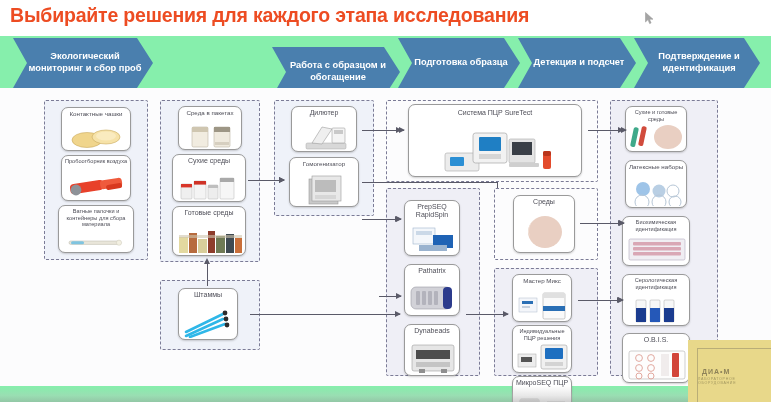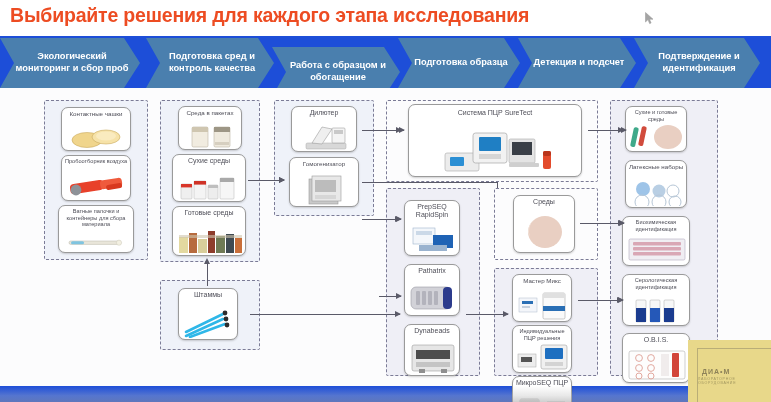--- a/index.html
+++ b/index.html
@@ -3,21 +3,21 @@
 <meta charset="utf-8">
 <style>
   html,body{margin:0;padding:0;}
   body{
     width:771px;height:402px;overflow:hidden;
     font-family:"Liberation Sans", sans-serif;
     background:#ffffff;
     position:relative;
   }
   
-  #slide{position:absolute;inset:0;background:#1d4ed8;}
+  #slide{position:absolute;inset:0;background:#86efac;}
   #title-bar{position:absolute;left:0;top:0;width:771px;height:36px;background:#ffffff;}
   #page-title{
     position:absolute;left:10px;top:4px;width:640px;
     font-size:19.5px;font-weight:bold;color:#ed4c22;
     letter-spacing:-0.2px;white-space:nowrap;
   }
   #cursor-icon{position:absolute;left:645px;top:12px;width:10px;height:13px;opacity:.55;}
   #brand-logo{
     position:absolute;right:0;top:0;width:115px;height:36px;background:#ef402a;
     color:#fff;text-align:center;
@@ -104,25 +104,22 @@
   <div id="title-bar">
     <div id="page-title">Выбирайте решения для каждого этапа исследования</div>
 
     <svg id="cursor-icon" viewBox="0 0 10 13">
       <path d="M0.5 0.5 L0.5 10 L3 7.6 L4.6 11.6 L6.1 11 L4.5 7.2 L8 7.2 Z" fill="#5b5b5b" stroke="#3a3a3a" stroke-width="0.5"></path>
     </svg>
 
   </div>
 
   <div id="chevron-band">
-    <div class="chevron first" style="left:0;width:140px;">
+    <div class="chevron first" style="left:13px;width:140px;">
         <span>Экологический мониторинг и сбор проб</span>
-      </div>
-    <div class="chevron" style="left:146px;width:128px;">
-        <span>Подготовка сред и контроль качества</span>
       </div>
     <div class="chevron" style="left:272px;width:128px;margin-top:9px;">
         <span>Работа с образцом и обогащение</span>
       </div>
     <div class="chevron" style="left:398px;width:122px;">
         <span>Подготовка образца</span>
       </div>
     <div class="chevron" style="left:518px;width:118px;">
         <span>Детекция и подсчет</span>
       </div>

